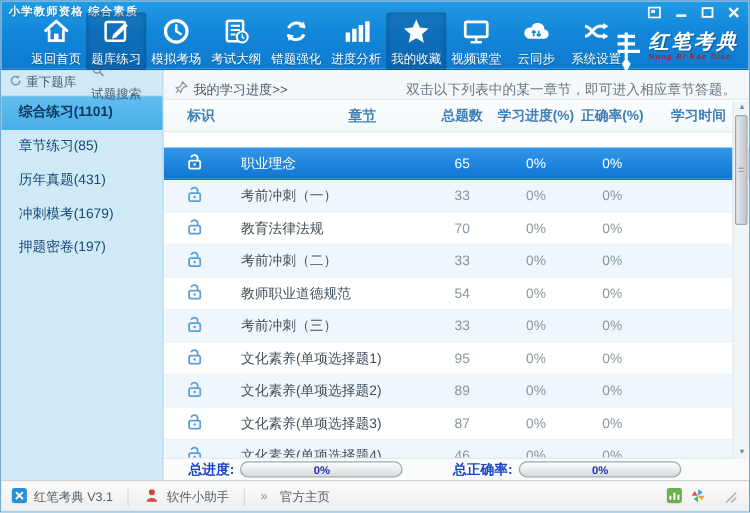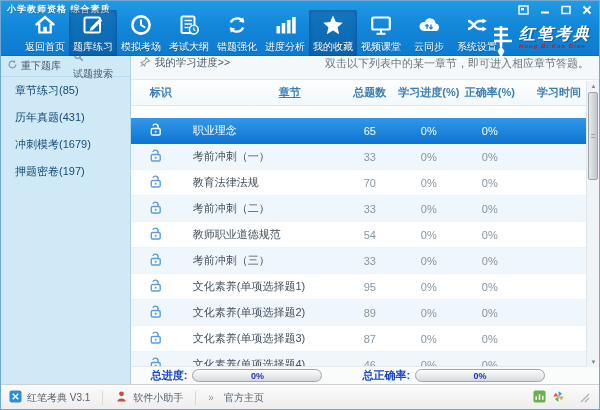--- a/index.html
+++ b/index.html
@@ -37,21 +37,21 @@
               border-bottom:1px solid #b9d9ee; }
   .side-btn { display:flex; align-items:flex-start; gap:3px; color:#47586a; font-size:10px; cursor:pointer; white-space:nowrap; }
   .side-btn + .side-btn { margin-left:8px;flex-direction:column; }
   .side-btn svg { width:11px; height:11px; }
   .side-item { height:27px; line-height:27px; padding-left:14px; color:#174a77; font-size:11px;
                cursor:pointer; white-space:nowrap; }
   .side-item.selected { background:linear-gradient(180deg,#62bdee,#48aee6); color:#0c3a63; font-weight:bold; }
 
   .main { position:relative; width:469px; background:#fff; }
   .progress-header { height:24px; background:#f5f8fa; border-bottom:1px solid #e2e9ee;
-                     display:flex; align-items:flex-start; padding:0 10px 0 8px; }
+                     display:flex; align-items:flex-end; padding:0 10px 0 8px; }
   .ph-title { color:#4a5a66; font-size:10.5px; margin-left:4px; white-space:nowrap; }
   .ph-hint { margin-left:auto; color:#69767f; font-size:11px; white-space:nowrap; }
 
   .tgrid { display:grid; grid-template-columns:50px 162px 54px 64px 58px 1fr; align-items:center; }
   .thead { height:26px; background:linear-gradient(180deg,#fdfefe,#f2f8fb); border-bottom:1px solid #dde7ee; }
   .th { color:#3e7fb5; font-weight:bold; font-size:11px; text-align:center; white-space:nowrap; }
   .th.first { text-align:center; padding-left:10px; }
   .th.chap { text-indent:56px;text-decoration:underline; }
 
   .rows { height:260px; overflow:hidden; }
@@ -263,20 +263,21 @@
           <span>
             <svg viewBox="0 0 14 14">
                 <circle cx="5.8" cy="5.8" r="3.6" fill="none" stroke="#7d97a8" stroke-width="1.5"></circle>
                 <path d="M8.6 8.6 L12.3 12.3" stroke="#7d97a8" stroke-width="1.8"></path>
               </svg>
           </span>
           <span>试题搜索</span>
         </span>
       </div>
       <div id="side-items">
+          <div class="side-item selected">综合练习(1101)</div>
           <div class="side-item">章节练习(85)</div>
           <div class="side-item">历年真题(431)</div>
           <div class="side-item">冲刺模考(1679)</div>
           <div class="side-item">押题密卷(197)</div>
         </div>
     </div>
 
     <div class="main">
 
       <div class="progress-header">

